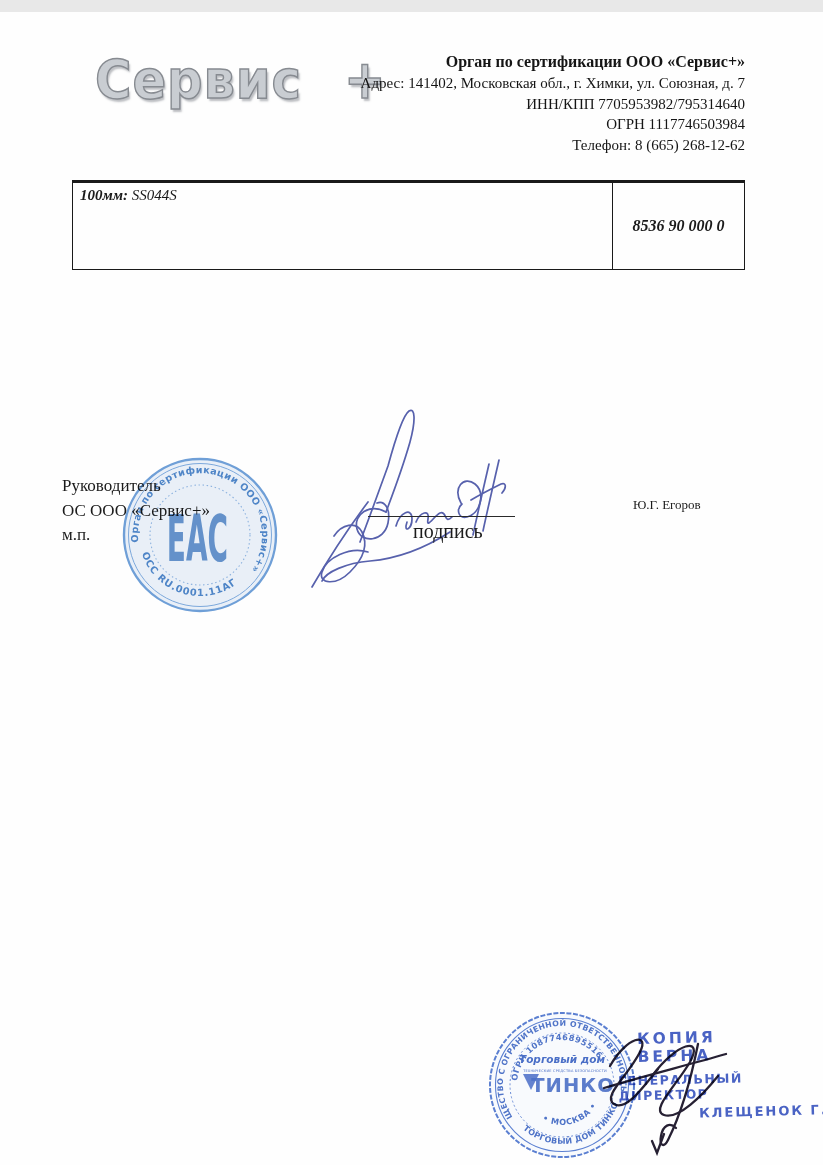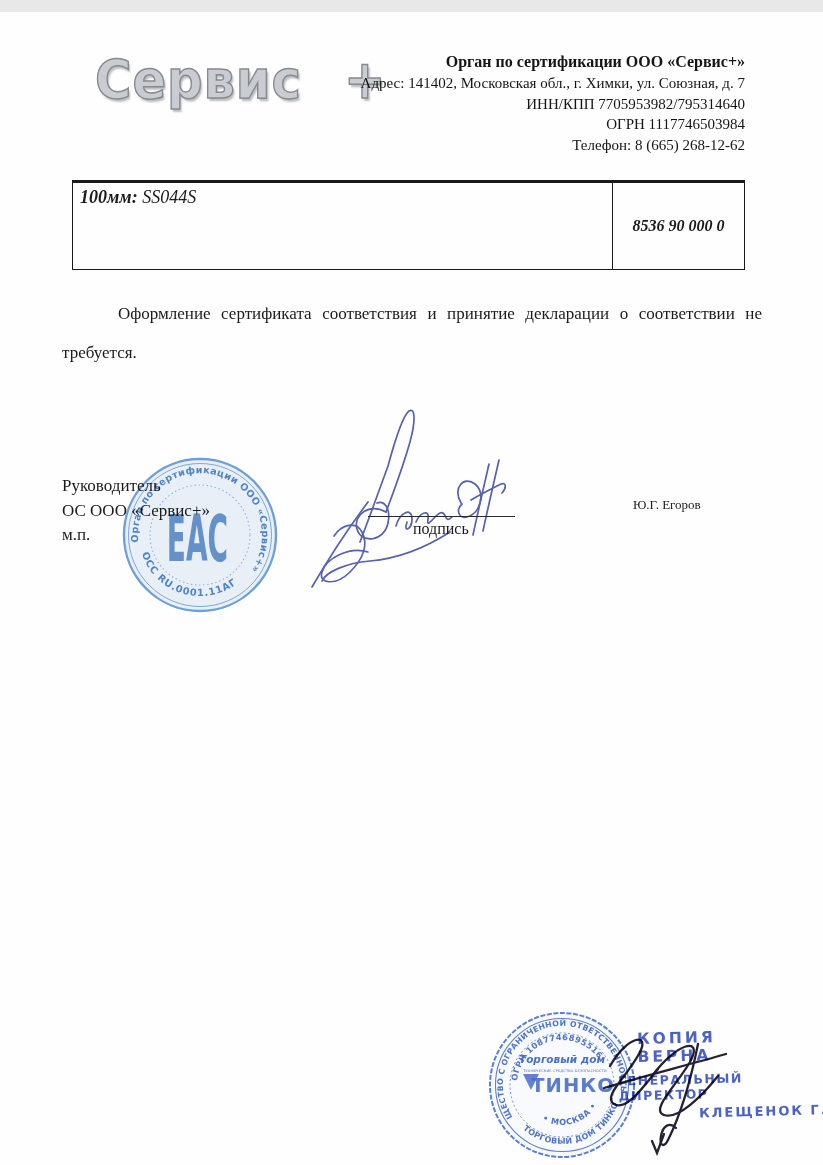--- a/index.html
+++ b/index.html
@@ -25,42 +25,42 @@
   }
   .header-block .org{font-weight:bold;font-size:16px;}
   
   .doc-table{
     position:absolute;left:72px;top:168px;width:673px;height:90px;
     border:1.5px solid #1a1a1a;border-top-width:3px;box-sizing:border-box;
     display:flex;
   }
   .cell-left{
     width:540px;box-sizing:border-box;border-right:1.5px solid #1a1a1a;
-    padding:4px 7px;font-style:italic;font-size:18px;
+    padding:4px 7px;font-style:italic;font-size:15px;
   }
   .cell-left .size-label{font-weight:bold;}
   .cell-right{
     flex:1;display:flex;align-items:center;justify-content:center;
     font-style:italic;font-weight:bold;font-size:16px;
   }
   
   .paragraph{
     position:absolute;left:62px;top:282px;width:700px;
     font-size:17px;line-height:39px;text-align:justify;text-indent:56px;
   }
   
   .sig-roles{
     position:absolute;left:62px;top:462px;
     font-size:17px;line-height:24.5px;white-space:nowrap;
   }
   .sig-line{
     position:absolute;left:368px;top:504px;width:147px;
     border-top:1.4px solid #2a2a2a;
   }
-  .sig-caption{position:absolute;left:413px;top:508px;font-size:16px;}
+  .sig-caption{position:absolute;left:413px;top:508px;font-size:20px;}
   .signer-name{position:absolute;left:633px;top:485px;font-size:13px;}
   
   .eac-stamp{position:absolute;left:121px;top:444px;width:158px;height:158px;mix-blend-mode:multiply;}
   .blue-signature{position:absolute;left:298px;top:392px;width:215px;height:185px;mix-blend-mode:multiply;}
   .tinko-stamp{position:absolute;left:487px;top:998px;width:150px;height:150px;mix-blend-mode:multiply;}
   .attest{
     position:absolute;left:618px;top:1016px;width:200px;
     font-family:"DejaVu Sans",sans-serif;font-weight:bold;color:#4a63c5;
     transform:rotate(-1.5deg);mix-blend-mode:multiply;
   }
@@ -86,21 +86,20 @@
   </div>
 
   <div class="doc-table">
     <div class="cell-left">
       <span class="size-label">100мм:</span>
       <span class="size-value">SS044S</span>
     </div>
     <div class="cell-right">8536 90 000 0</div>
   </div>
 
-  <div class="paragraph">Оформление сертификата соответствия и принятие декларации о соответствии не требуется.</div>
 
   <div class="sig-roles">
     <div>Руководитель</div>
     <div>ОС ООО «Сервис+»</div>
     <div>м.п.</div>
   </div>
 
   <svg class="eac-stamp" viewBox="0 0 158 158">
     <defs>
       <path id="eacArcTop" d="M 20.7,100.2 A 62,62 0 1 1 137.3,100.2"></path>

